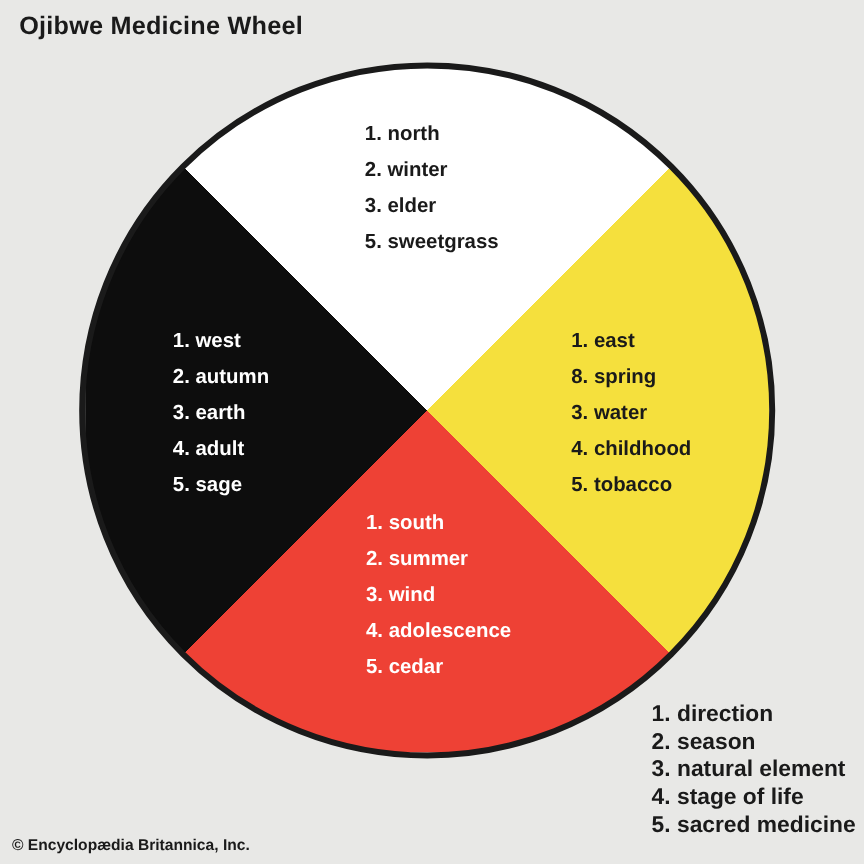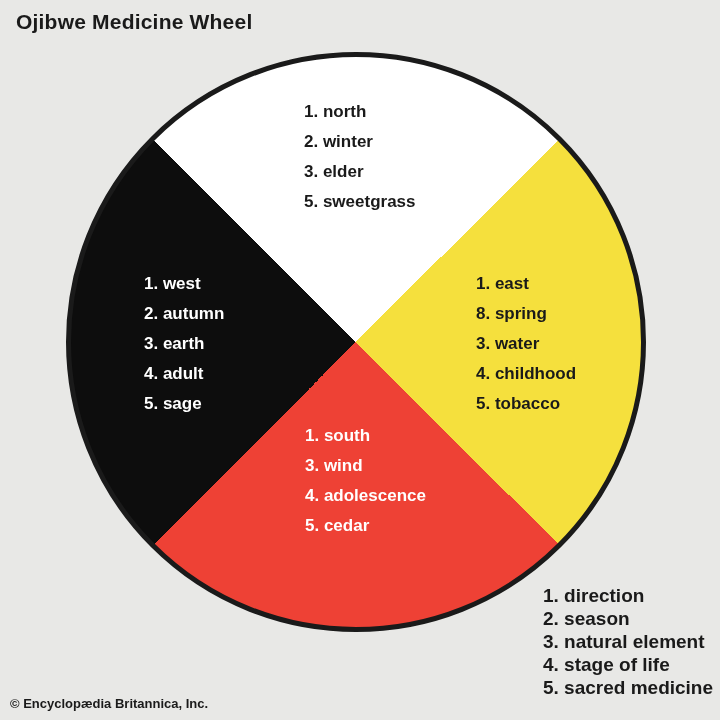--- a/index.html
+++ b/index.html
@@ -101,20 +101,21 @@
   <div class="list light list-west">
     <div>1. west</div>
     <div>2. autumn</div>
     <div>3. earth</div>
     <div>4. adult</div>
     <div>5. sage</div>
   </div>
 
   <div class="list light list-south">
     <div>1. south</div>
+    <div>2. summer</div>
     <div>3. wind</div>
     <div>4. adolescence</div>
     <div>5. cedar</div>
   </div>
 
   <div class="list list-legend">
     <div>1. direction</div>
     <div>2. season</div>
     <div>3. natural element</div>
     <div>4. stage of life</div>

